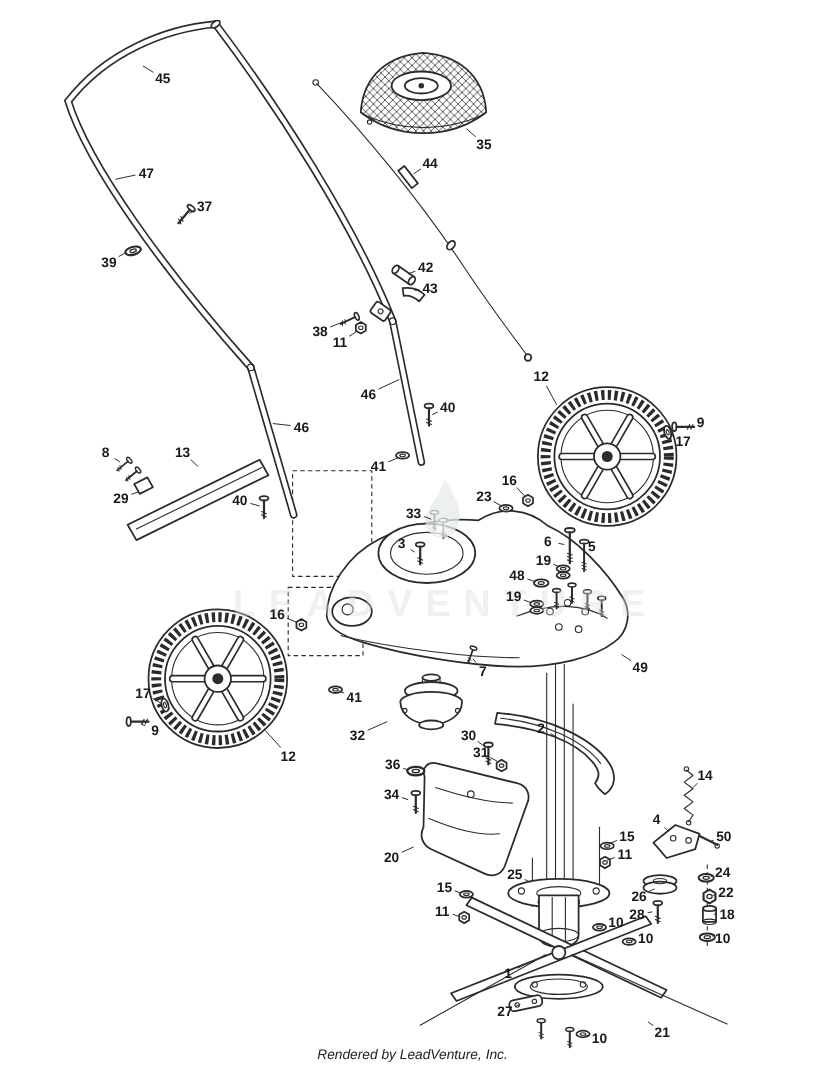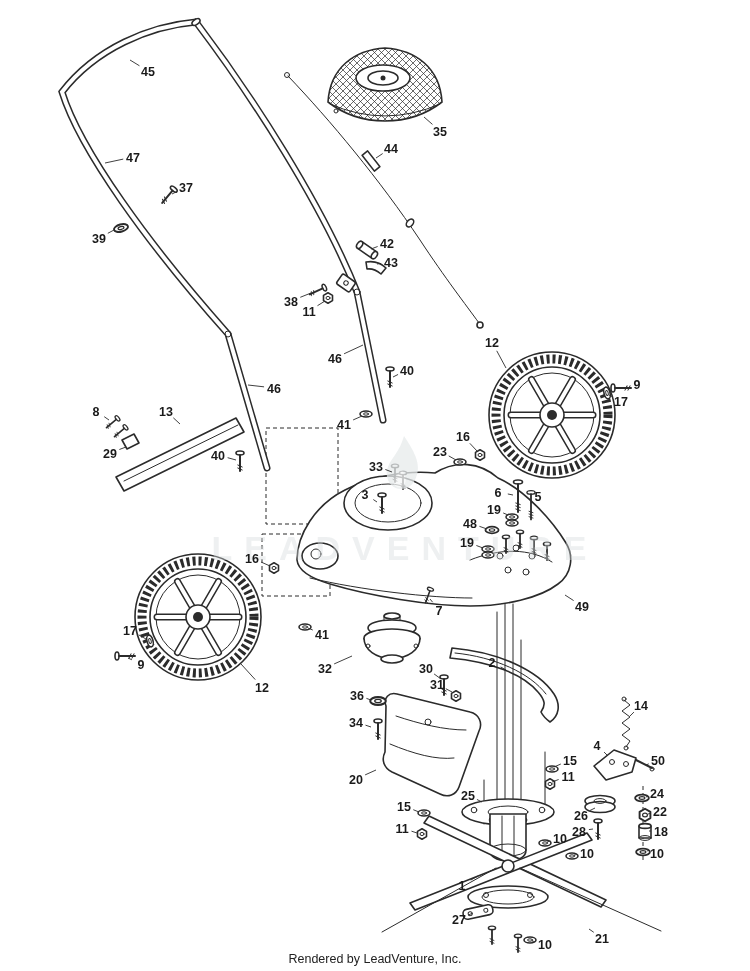--- a/index.html
+++ b/index.html
@@ -19,21 +19,21 @@
   .spk-o{stroke:var(--line,#2b2b2b);stroke-width:7;stroke-linecap:round;}
   .spk-i{stroke:#fff;stroke-width:4;stroke-linecap:round;}
   
   .callout{font-family:"Liberation Sans",sans-serif;font-size:12.5px;font-weight:bold;
            fill:var(--label,#1a1a1a);text-anchor:middle;}
   .leader{stroke:var(--line,#2b2b2b);stroke-width:0.9;}
   
   .wm-text{font-family:"Liberation Sans",sans-serif;font-size:34px;font-weight:bold;
            fill:var(--wm,#d6dbdd);letter-spacing:12px;text-anchor:middle;opacity:.55;}
   .footer{position:absolute;left:0;right:0;bottom:5px;text-align:center;
-          font-size:12.5px;color:#222;}
+          font-size:12.5px;color:#222;font-style:italic;}
 </style>
 </head>
 <body>
 
 <div class="stage">
 <svg width="750" height="971" viewBox="0 0 750 971" xmlns="http://www.w3.org/2000/svg">
   <defs>
     <pattern id="hatch" width="7" height="7" patternUnits="userSpaceOnUse">
       <path d="M0 0 L7 7 M7 0 L0 7" stroke="#2b2b2b" stroke-width="0.7"></path>
     </pattern>

